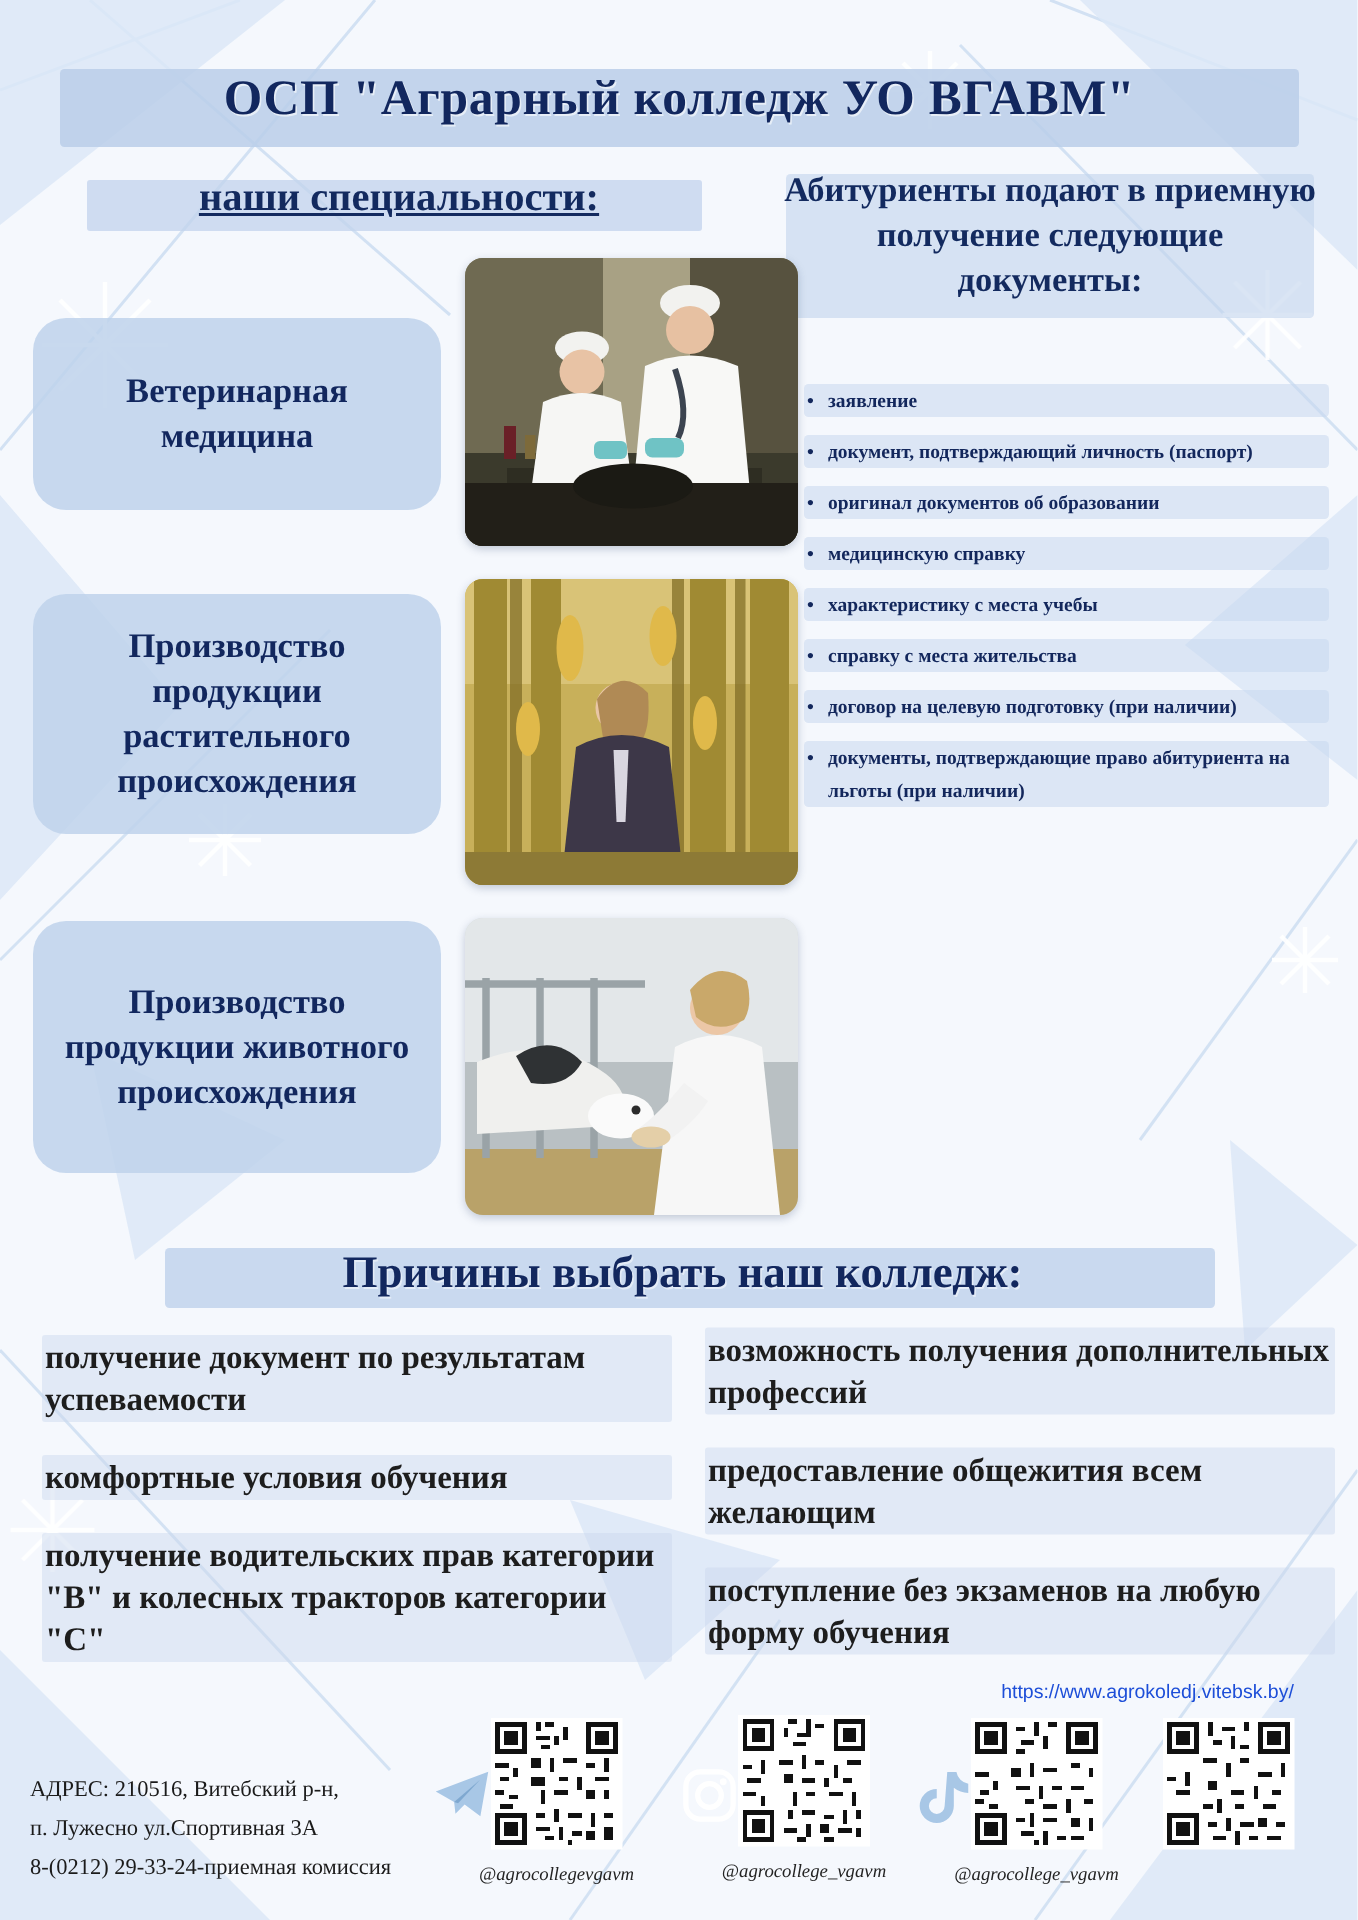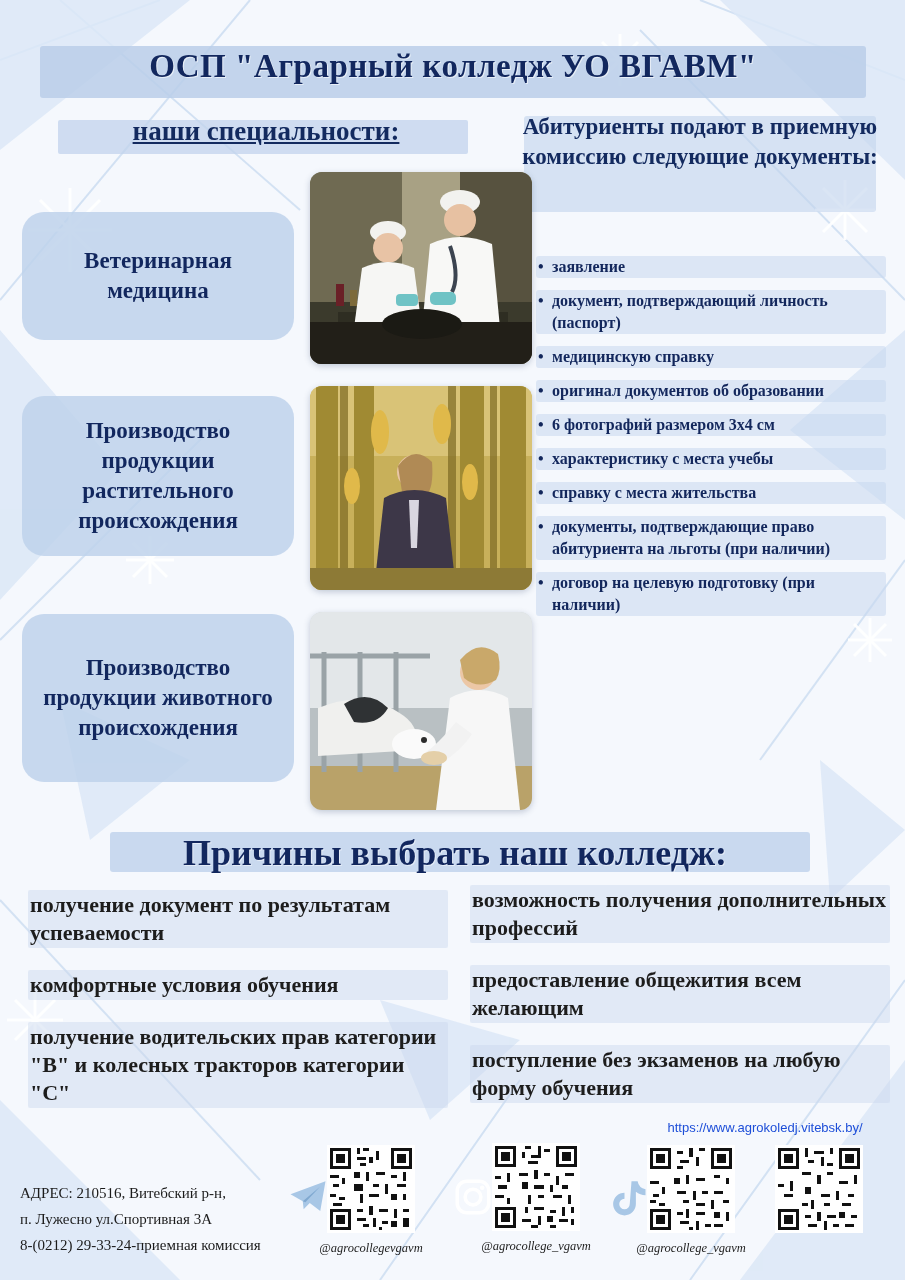--- a/index.html
+++ b/index.html
@@ -139,21 +139,21 @@
 
   
   .doc-list {
     position: absolute;
     left: 536px;
     top: 256px;
     width: 350px;
   }
   .doc-item {
     position: relative;
-    font-size: 16px;
+    font-size: 13px;
     line-height: 22px;
     font-weight: bold;
     color: #13275c;
     margin-bottom: 12px;
     padding-left: 16px;
     background: rgba(199, 215, 238, 0.55);
     border-radius: 3px;
   }
   .doc-item::before {
     content: "•";
@@ -172,21 +172,21 @@
     height: 40px;
     background: rgba(190, 209, 235, 0.8);
     border-radius: 3px;
   }
   .reasons-title {
     position: absolute;
     left: 60px;
     top: 832px;
     width: 790px;
     text-align: center;
-    font-size: 36px;
+    font-size: 30px;
     font-weight: bold;
     color: #12275e;
     text-shadow: 1px 1px 0 rgba(255,255,255,0.5);
   }
 
   .reason-col {
     position: absolute;
     width: 420px;
   }
   #reasons-left { left: 28px; top: 890px; }
@@ -323,21 +323,21 @@
 
   <div class="content">
 
     <div class="title-band"></div>
     <div class="title-text">ОСП "Аграрный колледж УО ВГАВМ"</div>
 
     <div class="subtitle-left-band"></div>
     <div class="subtitle-left">наши специальности:</div>
 
     <div class="subtitle-right-band"></div>
-    <div class="subtitle-right">Абитуриенты подают в приемную комиссию следующие документы:</div>
+    <div class="subtitle-right">Абитуриенты подают в приемную получение следующие документы:</div>
 
     <div class="spec-box" id="spec-0">Ветеринарная медицина</div>
     <div class="spec-box" id="spec-1">Производство продукции растительного происхождения</div>
     <div class="spec-box" id="spec-2">Производство продукции животного происхождения</div>
 
     <div class="photo" id="photo-0">
       <svg viewBox="0 0 222 192" preserveAspectRatio="none">
         <rect width="222" height="192" fill="#8e8a6e"></rect>
         <rect x="0" y="0" width="92" height="192" fill="#6f6a52"></rect>
         <rect x="92" y="0" width="60" height="130" fill="#a8a184"></rect>
@@ -416,27 +416,26 @@
         <path d="M150,48 q18,-22 38,-6 q4,16 -2,26 q-18,10 -32,-2 z" fill="#c9a86a"></path>
         <path d="M140,86 q30,-16 58,0 l12,112 h-84 z" fill="#f7f7f7"></path>
         <path d="M146,110 q-18,22 -30,30 l14,12 q22,-14 32,-30 z" fill="#f2f2f2"></path>
         <ellipse cx="124" cy="146" rx="13" ry="7" fill="#e4cfa8"></ellipse>
       </svg>
     </div>
 
     <div class="doc-list">
       <div class="doc-item">заявление</div>
       <div class="doc-item">документ, подтверждающий личность (паспорт)</div>
+      <div class="doc-item">оригинал документов об образовании</div>
       <div class="doc-item">медицинскую справку</div>
-      <div class="doc-item">оригинал документов об образовании</div>
-      <div class="doc-item">6 фотографий размером 3х4 см</div>
       <div class="doc-item">характеристику с места учебы</div>
       <div class="doc-item">справку с места жительства</div>
+      <div class="doc-item">договор на целевую подготовку (при наличии)</div>
       <div class="doc-item">документы, подтверждающие право абитуриента на льготы (при наличии)</div>
-      <div class="doc-item">договор на целевую подготовку (при наличии)</div>
     </div>
 
     <div class="reasons-band"></div>
     <div class="reasons-title">Причины выбрать наш колледж:</div>
 
     <div class="reason-col" id="reasons-left">
       <div class="reason-item">получение документ по результатам успеваемости</div>
       <div class="reason-item">комфортные условия обучения</div>
       <div class="reason-item">получение водительских прав категории "В" и колесных тракторов категории "С"</div>
     </div>

